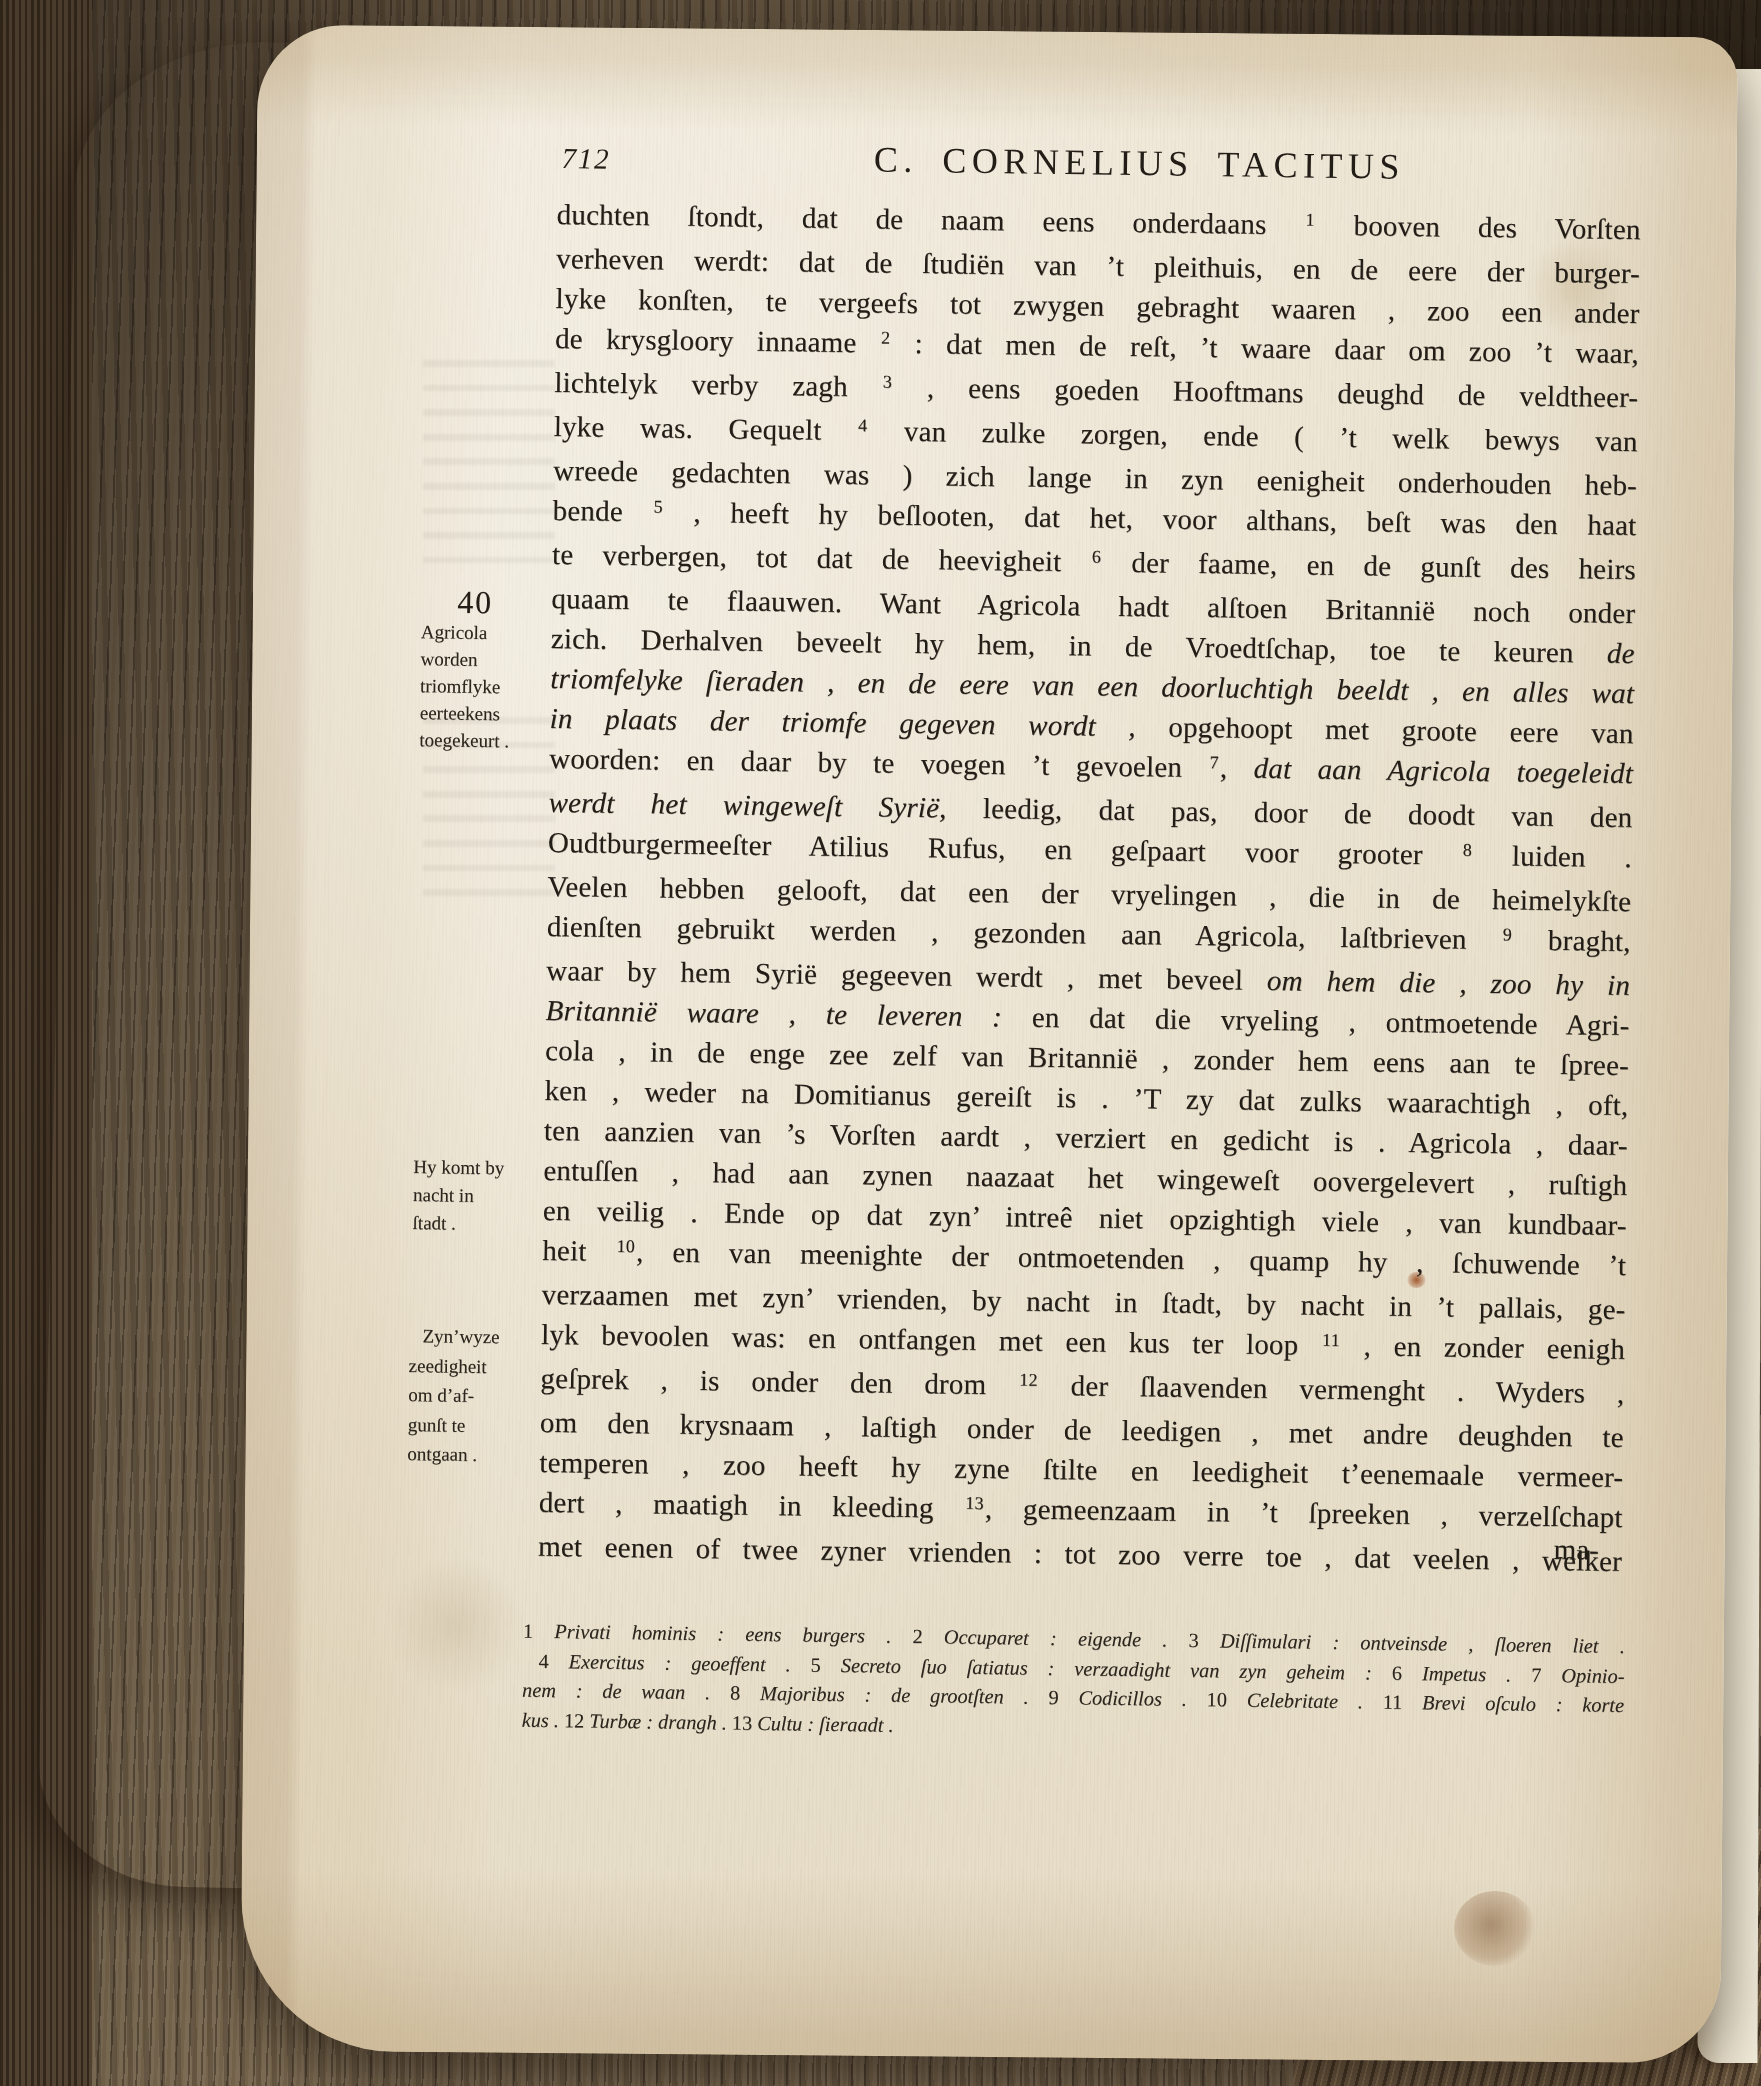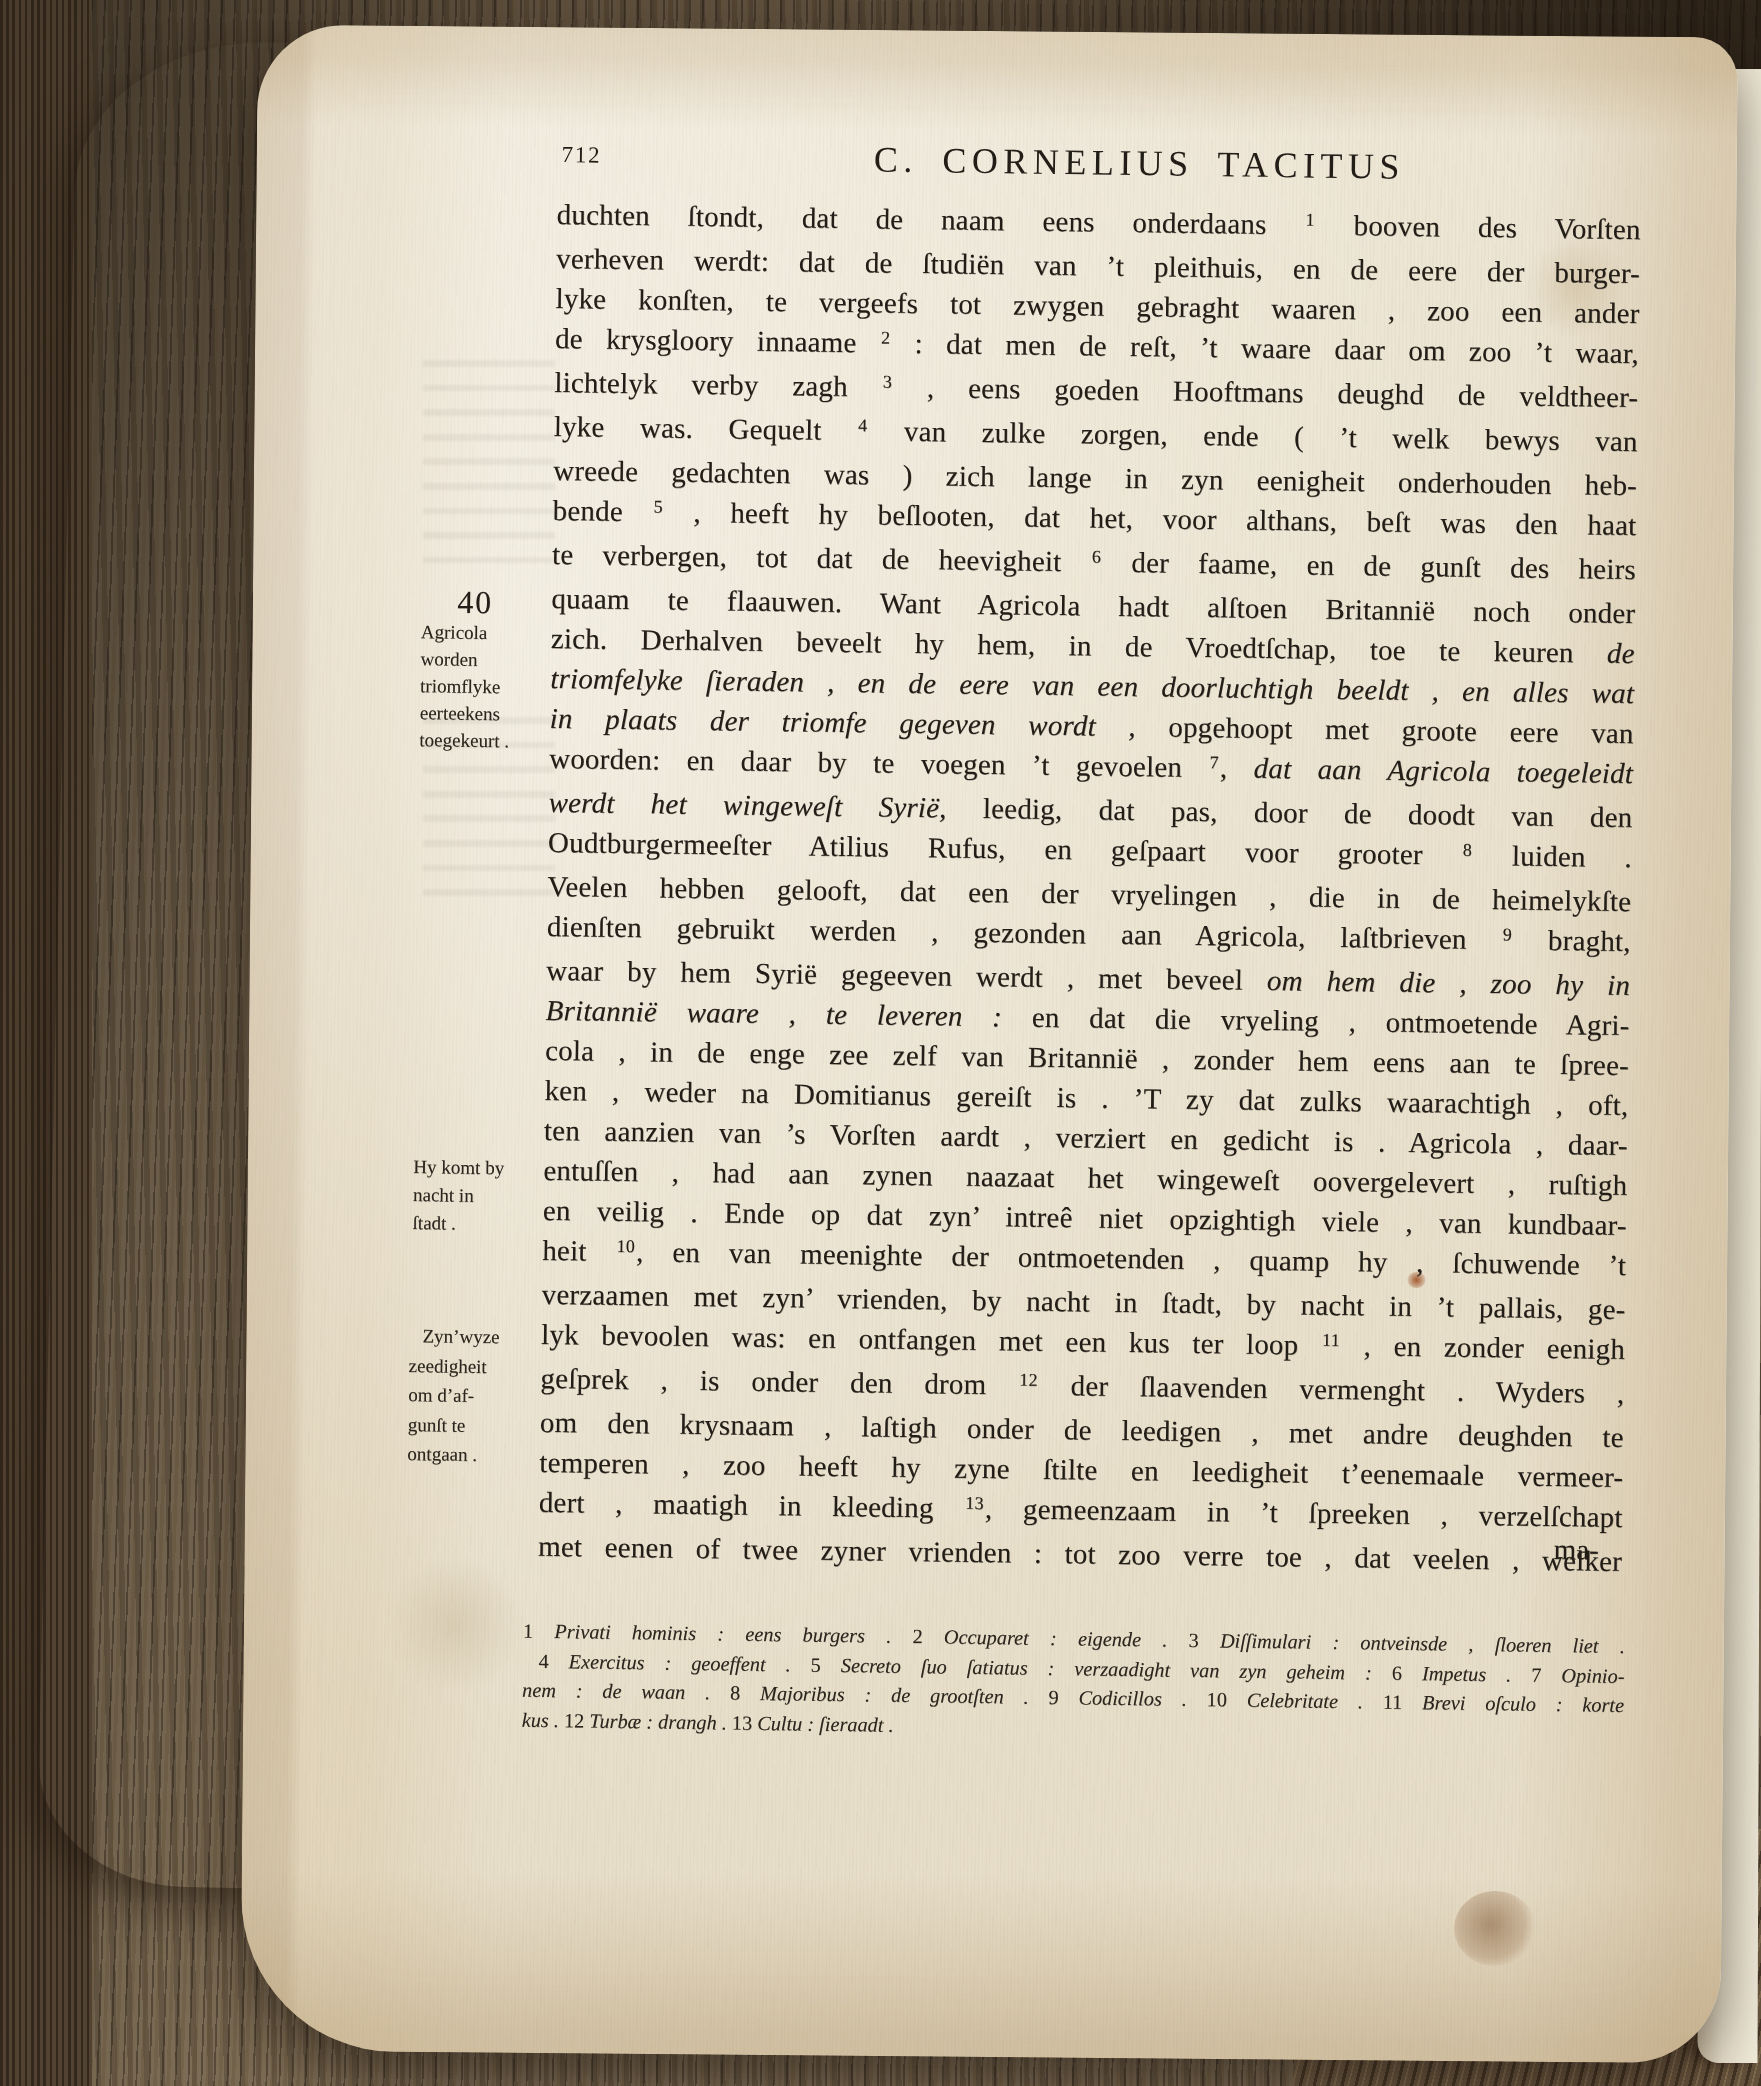--- a/index.html
+++ b/index.html
@@ -64,21 +64,21 @@
   .stain-d{left:382px;top:1563px;width:148px;height:123px;filter:blur(4.3px);
     background:radial-gradient(circle, rgba(166,146,105,.22), rgba(0,0,0,0) 70%);}
   .ghost{position:absolute;width:132px;filter:blur(1.8px);opacity:.55;
     background:repeating-linear-gradient(180deg, rgba(95,88,76,.14) 0 6.8px, rgba(0,0,0,0) 6.8px 24.6px);}
   .ghost-1{left:423px;top:360px;height:203px;}
   .ghost-2{left:423px;top:717px;height:185px;}
 
   
   .content{position:absolute;inset:0;transform:rotate(.8deg);transform-origin:557px 197px;
     color:#221d17;}
-  .pagenum{position:absolute;left:561px;top:142px;font-size:23px;letter-spacing:1.8px;}
+  .pagenum{position:absolute;left:561px;top:142px;font-size:29px;letter-spacing:1.8px;font-style:italic;}
   .title{position:absolute;left:628px;top:134px;width:1022px;text-align:center;
     font-size:36px;letter-spacing:5.5px;word-spacing:9.8px;}
   .body-block{position:absolute;left:557px;top:194px;width:1084px;}
   .bline{font-size:29px;line-height:40px;text-align:justify;text-align-last:justify;
     letter-spacing:0.2px;word-spacing:1.5px;
     text-shadow:0.4px 0.5px 0.5px rgba(40,32,22,.45);}
   .it{font-style:italic;}
   .sup{font-size:18px;position:relative;top:-9.2px;padding:0 1.2px;}
   .catchword{position:absolute;left:557px;top:1519px;width:1084px;text-align:right;
     padding-right:23.4px;box-sizing:border-box;font-size:29px;

